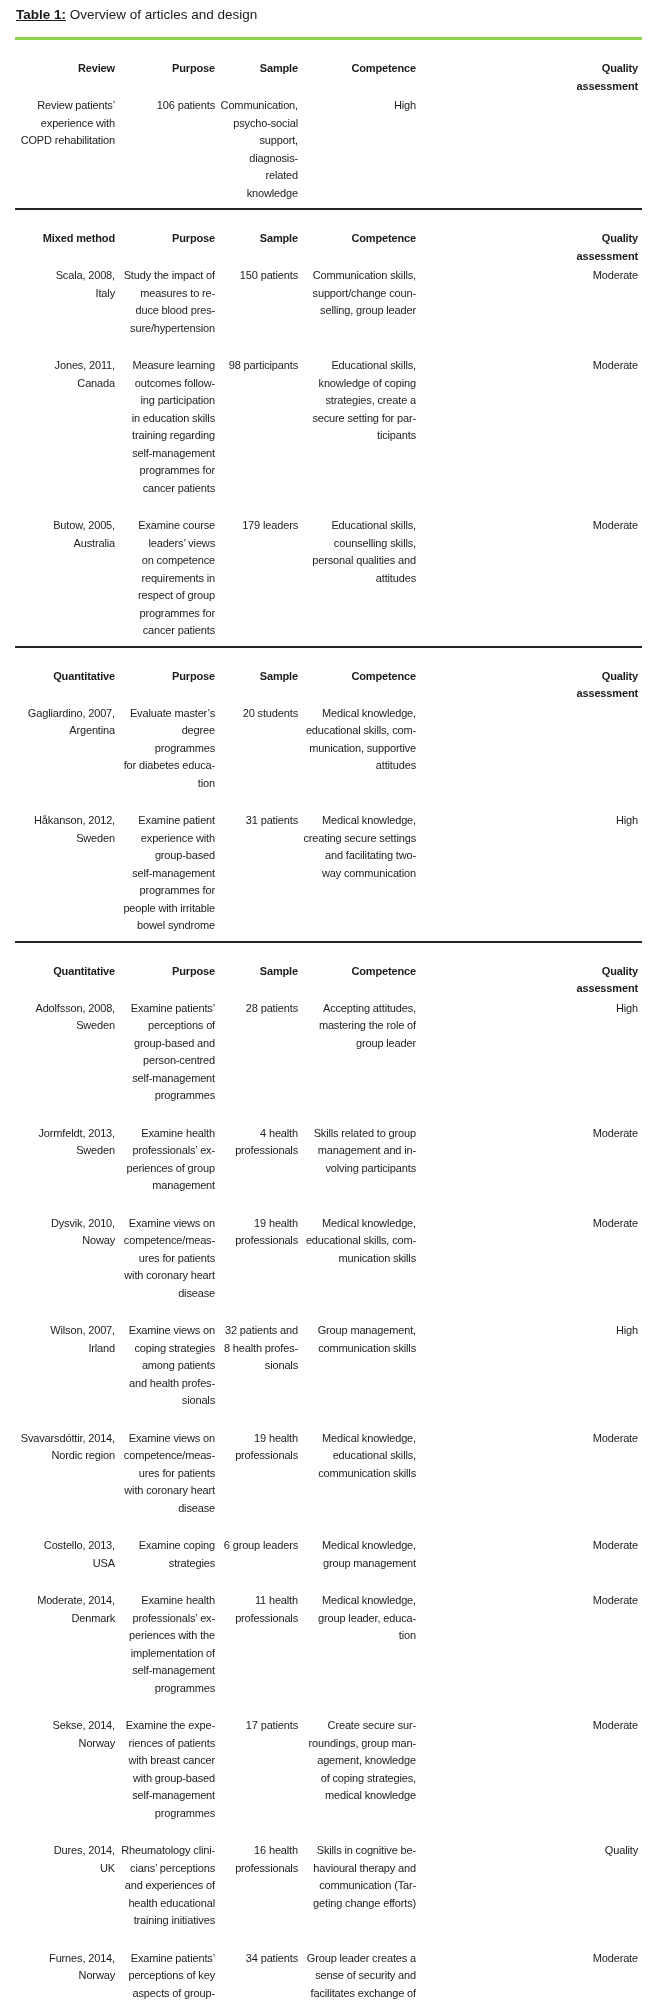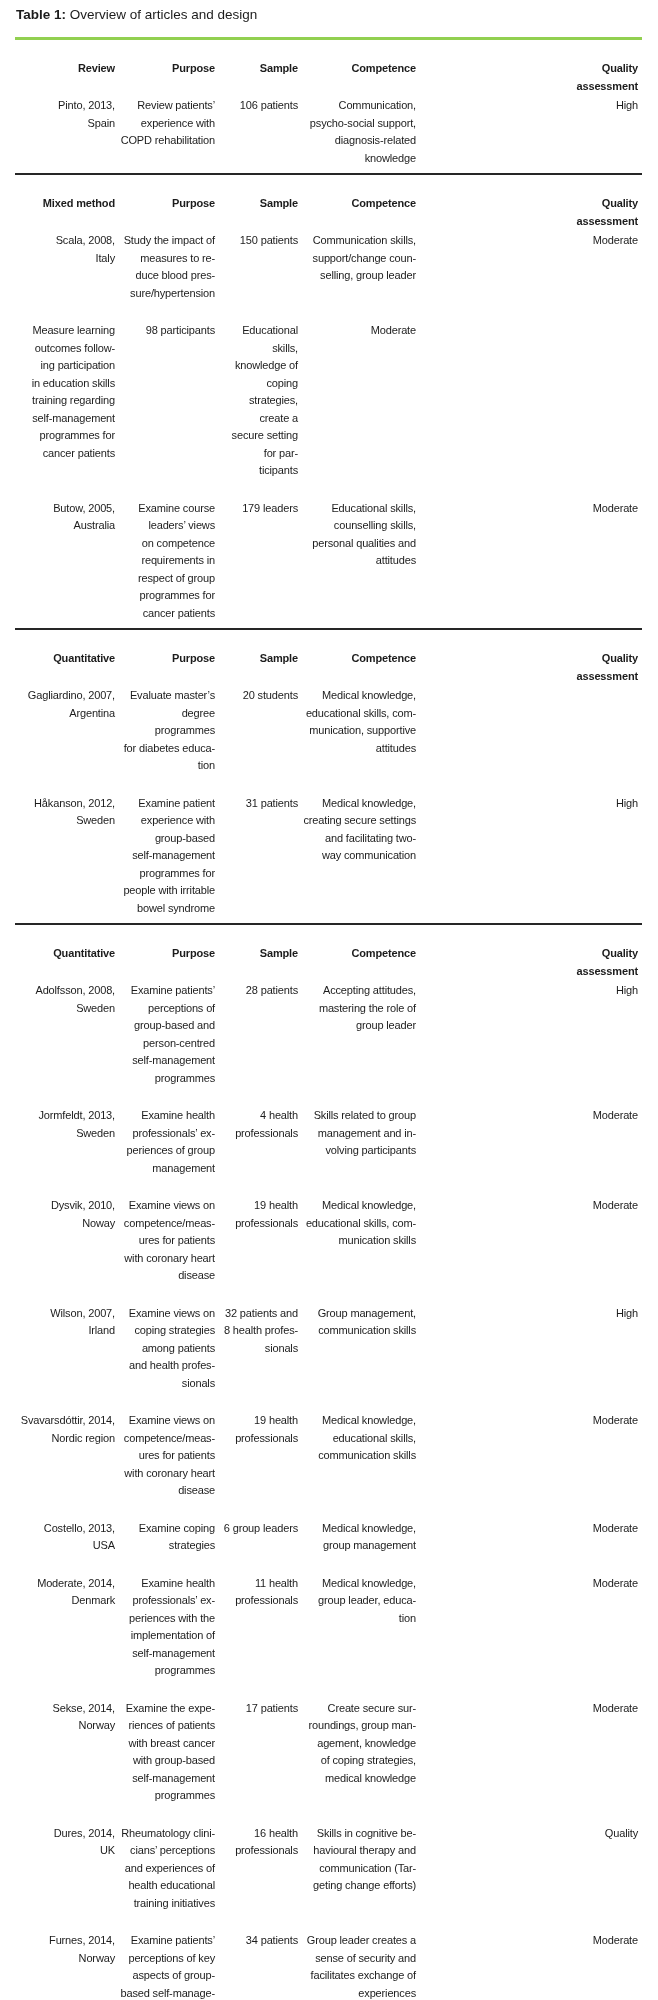--- a/index.html
+++ b/index.html
@@ -9,21 +9,21 @@
     width: 658px;
     font-family: "Liberation Sans", sans-serif;
     color: var(--ink);
   }
   .page { padding: 6px 16px 0 15px; }
   .caption {
     font-size: 13.5px;
     line-height: 17px;
     margin-left: 1px;
   }
-  .caption .b { font-weight: bold; }
+  .caption .b { font-weight: bold; text-decoration: underline; }
   .rule {
     height: 3px;
     background: var(--accent);
     margin-top: 14px;
   }
   .table-root { width: 100%; }
   .section {
     padding: 20px 0 4px 0;
     border-bottom: 2px solid var(--rule-dark);
   }
@@ -55,22 +55,20 @@
       <div class="section">
         <div class="row header-row">
           <div class="cell">Review</div>
           <div class="cell">Purpose</div>
           <div class="cell">Sample</div>
           <div class="cell">Competence</div>
           <div class="cell">Quality
 assessment</div>
         </div>
         <div class="row">
-          <div class="cell">Pinto, 2013,
-Spain</div>
           <div class="cell">Review patients’
 experience with
 COPD rehabilitation</div>
           <div class="cell">106 patients</div>
           <div class="cell">Communication,
 psycho-social support,
 diagnosis-related
 knowledge</div>
           <div class="cell">High</div>
         </div>
@@ -91,20 +89,22 @@
 measures to re-
 duce blood pres-
 sure/hypertension</div>
           <div class="cell">150 patients</div>
           <div class="cell">Communication skills,
 support/change coun-
 selling, group leader</div>
           <div class="cell">Moderate</div>
         </div>
         <div class="row">
+          <div class="cell">Jones, 2011,
+Canada</div>
           <div class="cell">Measure learning
 outcomes follow-
 ing participation
 in education skills
 training regarding
 self-management
 programmes for
 cancer patients</div>
           <div class="cell">98 participants</div>
           <div class="cell">Educational skills,

